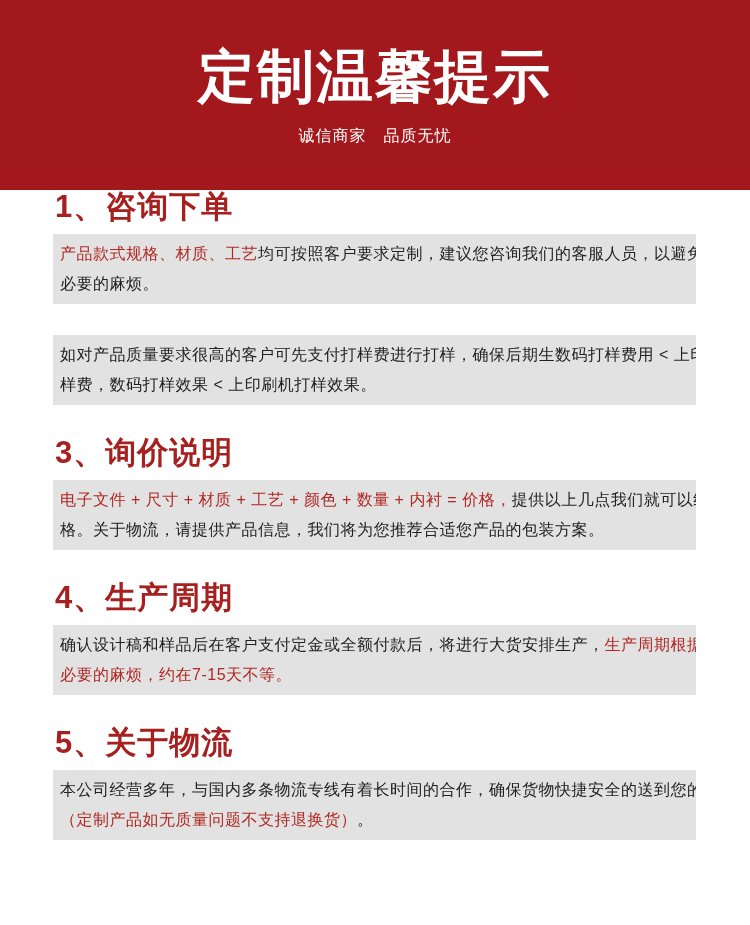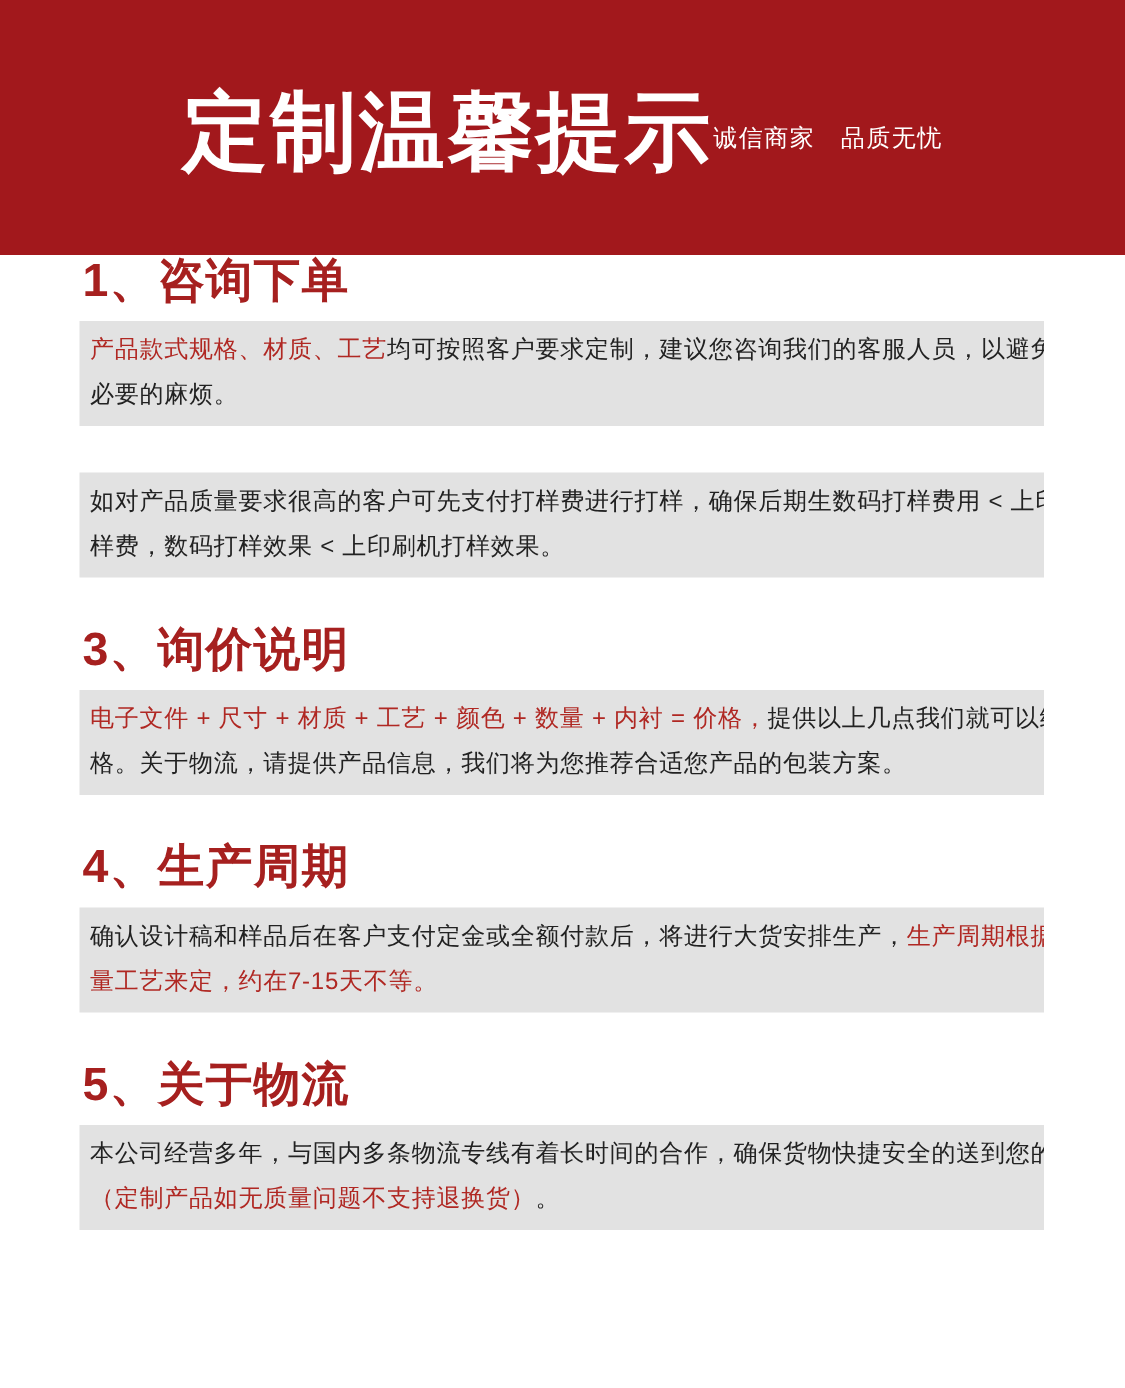--- a/index.html
+++ b/index.html
@@ -11,24 +11,24 @@
   }
   *{box-sizing:border-box;}
   html,body{margin:0;padding:0;}
   body{
     width:750px;height:925px;
     background:#ffffff;
     font-family:"Liberation Sans","DejaVu Sans",sans-serif;
     overflow:hidden;
   }
   .banner{
-    height:170px;
+    height:190px;
     background:var(--banner-red);
     color:#ffffff;
-    display:flex;
+    display:flex;flex-direction:column;
     align-items:center;justify-content:center;
     text-align:center;
   }
   .banner-title{
     font-size:57px;
     font-weight:bold;
     line-height:60px;
     letter-spacing:2px;
     margin-top:6px;
   }
@@ -91,21 +91,21 @@
         <h2 class="sec-heading">3、询价说明</h2>
         <div class="sec-box">
           <p class="box-line"><span class="red">电子文件 + 尺寸 + 材质 + 工艺 + 颜色 + 数量 + 内衬 = 价格，</span><span>提供以上几点我们就可以给您核算价</span></p>
           <p class="box-line"><span>格。关于物流，请提供产品信息，我们将为您推荐合适您产品的包装方案。</span></p>
         </div>
       </section>
       <section class="section">
         <h2 class="sec-heading">4、生产周期</h2>
         <div class="sec-box">
           <p class="box-line"><span>确认设计稿和样品后在客户支付定金或全额付款后，将进行大货安排生产，</span><span class="red">生产周期根据产品数</span></p>
-          <p class="box-line"><span class="red">量工艺来定，约在7-15天不等。</span></p>
+          <p class="box-line"><span class="red">必要的麻烦，约在7-15天不等。</span></p>
         </div>
       </section>
       <section class="section last">
         <h2 class="sec-heading">5、关于物流</h2>
         <div class="sec-box">
           <p class="box-line"><span>本公司经营多年，与国内多条物流专线有着长时间的合作，确保货物快捷安全的送到您的手上。</span></p>
           <p class="box-line"><span class="red">（定制产品如无质量问题不支持退换货）</span><span>。</span></p>
         </div>
       </section>
     </main>

